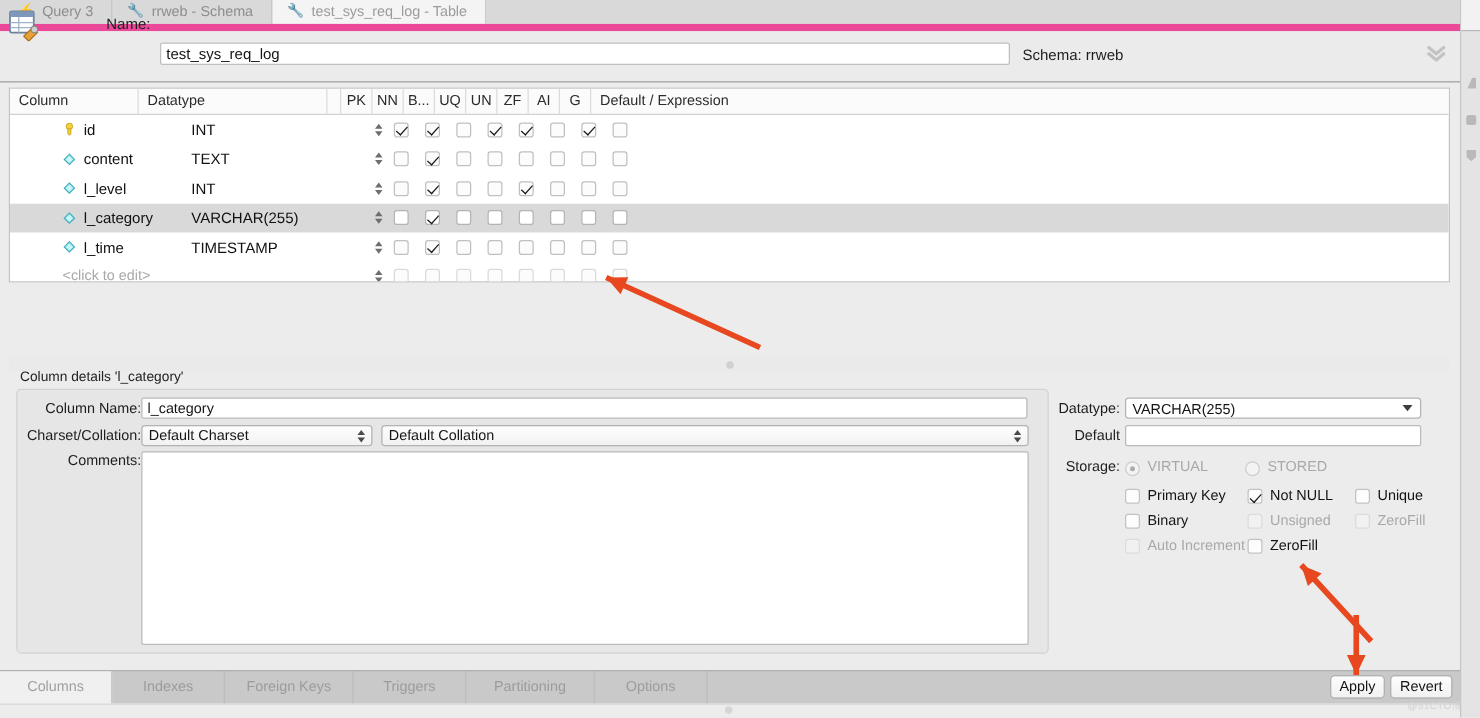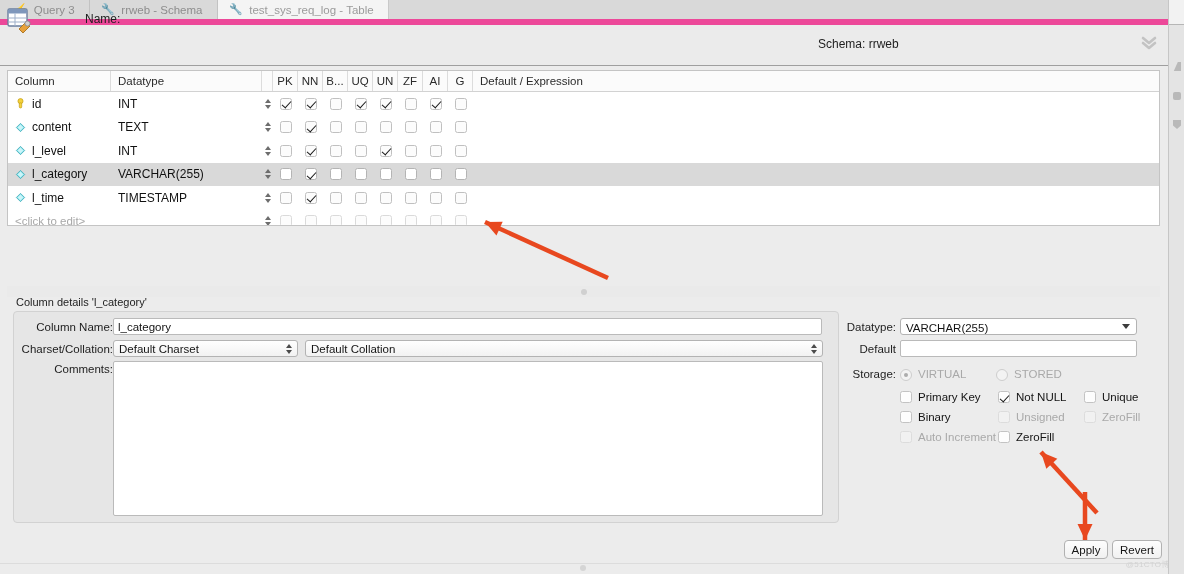--- a/index.html
+++ b/index.html
@@ -112,21 +112,21 @@
 
   .c-col   { width: 103px; }
   .c-type  { width: 151px; }
   .c-stp   { width: 11px; }
   .c-chk   { width: 25px; }
   .c-def   { flex: 1; }
 
   .grow {
     display: flex; align-items: stretch;
     height: 23.5px;
-    font-size: 12px; color: #111;
+    font-size: 12px; color: #111; padding-left: 35px;
   }
   .grow.sel { background: #d9d9d9; }
   .grow.placeholder .cell-name { color: #a8a8a8; font-size: 11.5px; }
   .gc {
     display: flex; align-items: center;
     padding-left: 7px;
     white-space: nowrap; overflow: hidden;
   }
   .gc.center { justify-content: center; padding-left: 0; }
 
@@ -431,20 +431,21 @@
     <rect x="2" y="2" width="19" height="17" rx="1.5" fill="#ffffff" stroke="#6b7f9e" stroke-width="1.4"></rect>
     <rect x="2" y="2" width="19" height="4.5" rx="1.5" fill="#7f97bb"></rect>
     <line x1="2" y1="11" x2="21" y2="11" stroke="#9fb0c9" stroke-width="1"></line>
     <line x1="2" y1="15" x2="21" y2="15" stroke="#9fb0c9" stroke-width="1"></line>
     <line x1="9" y1="6.5" x2="9" y2="19" stroke="#9fb0c9" stroke-width="1"></line>
     <path d="M13 22 L20 15 L24 19 L17 26 Z" fill="#e8a13a" stroke="#a8701c" stroke-width="0.9"></path>
     <circle cx="21.5" cy="16.5" r="2.6" fill="#d0d0d0" stroke="#8a8a8a" stroke-width="0.9"></circle>
   </svg>
 
   <div class="hdr-name-label">Name:</div>
+  <input class="name-input" value="test_sys_req_log" style="">
   <div class="hdr-schema">Schema:  rrweb</div>
 
   <div class="chev-btn">
     <svg width="18" height="16" viewBox="0 0 18 16">
       <path d="M3 3 L9 8 L15 3" fill="none" stroke="#c3c3c3" stroke-width="2.6" stroke-linecap="round" stroke-linejoin="round"></path>
       <path d="M3 8 L9 13 L15 8" fill="none" stroke="#c3c3c3" stroke-width="2.6" stroke-linecap="round" stroke-linejoin="round"></path>
     </svg>
   </div>
 
   <div class="grid-wrap">
@@ -786,20 +787,29 @@
   <div class="cbx dim" style="left:998px;top:411px;"></div>
   <div class="cbl dim" style="left:1016px;top:411px;">Unsigned</div>
   <div class="cbx dim" style="left:1084px;top:411px;"></div>
   <div class="cbl dim" style="left:1102px;top:411px;">ZeroFill</div>
 
   <div class="cbx dim" style="left:900px;top:431px;"></div>
   <div class="cbl dim" style="left:918px;top:431px;">Auto Increment</div>
   <div class="cbx" style="left:998px;top:431px;"></div>
   <div class="cbl" style="left:1016px;top:431px;">ZeroFill</div>
 
+  <div class="bottombar">
+    <div class="btab active" style="width:90px">Columns</div>
+    <div class="btab" style="width:90px">Indexes</div>
+    <div class="btab" style="width:103px">Foreign Keys</div>
+    <div class="btab" style="width:90px">Triggers</div>
+    <div class="btab" style="width:103px">Partitioning</div>
+    <div class="btab" style="width:90px">Options</div>
+    <div class="btab btab-fill"></div>
+  </div>
 
   <div class="btn btn-apply">Apply</div>
   <div class="btn btn-revert">Revert</div>
 
   <div class="footerstrip"></div>
   <div class="footer-grip"></div>
   <div class="watermark">@51CTO博客</div>
 
   <div class="right-sliver">
     <div class="rs-tab"></div>

